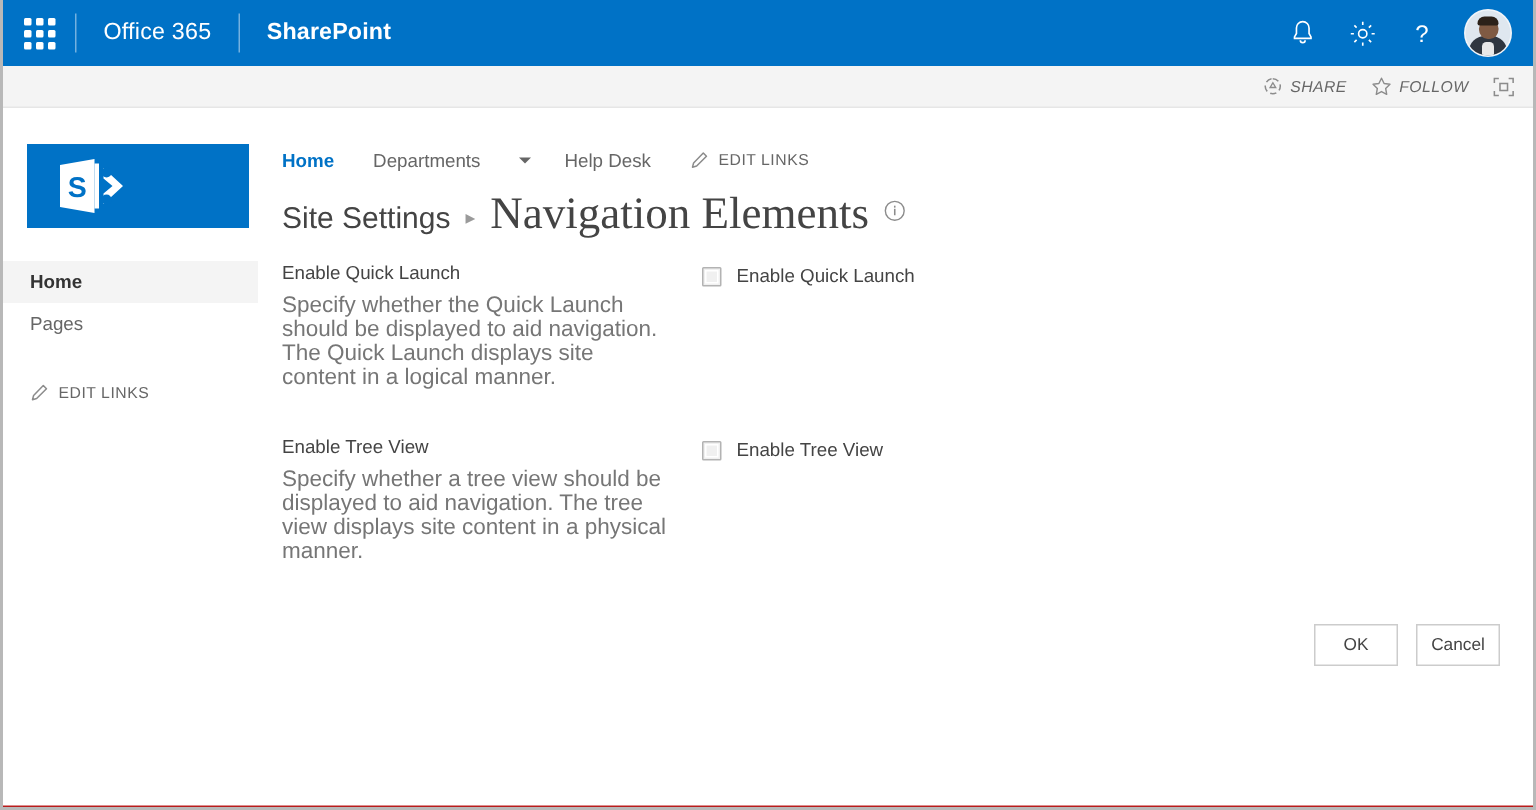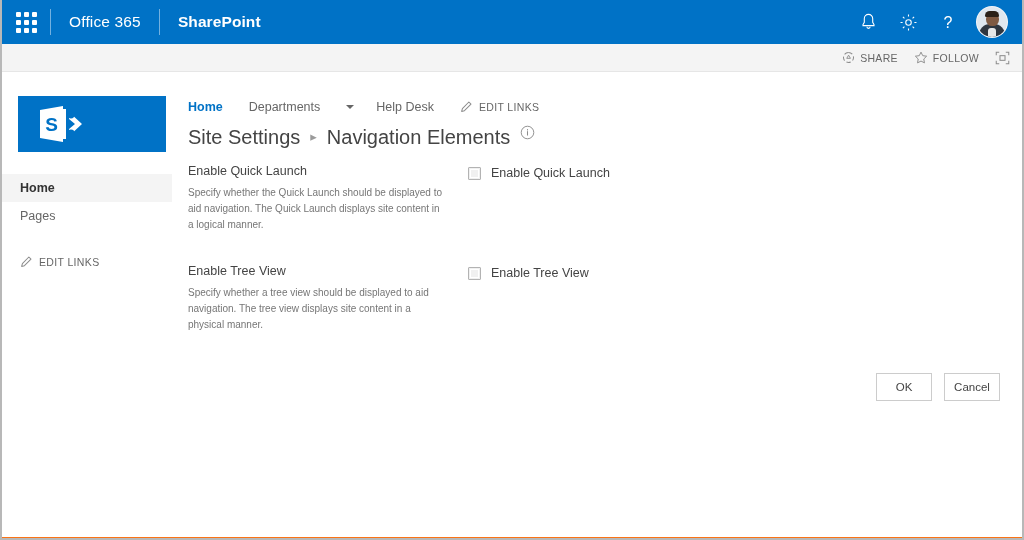--- a/index.html
+++ b/index.html
@@ -14,21 +14,21 @@
   }
   #app {
     position: relative;
     width: 1024px;
     height: 540px;
     overflow: hidden;
     box-sizing: border-box;
     border-left: 2px solid #b8b8b8;
     border-right: 2px solid #b8b8b8;
     border-bottom: 2px solid #b8b8b8;
-    background: #f97316;
+    background: #b91c1c;
   }
 
   
   .suite-bar {
     height: 44px;
     background: #0072c6;
     display: flex;
     align-items: center;
     color: #ffffff;
     position: relative;
@@ -155,20 +155,21 @@
   
   .cmd-bar {
     height: 28px;
     background: #f4f4f4;
     border-bottom: 1px solid #e6e6e6;
     display: flex;
     align-items: center;
     justify-content: flex-end;
     padding-right: 12px;
     box-sizing: border-box;
+    font-style: italic;
   }
   .cmd-item {
     display: flex;
     align-items: center;
     gap: 5px;
     margin-left: 16px;
     color: #666666;
     font-size: 10.5px;
     letter-spacing: 0.3px;
     cursor: pointer;
@@ -304,24 +305,25 @@
     cursor: pointer;
   }
   .title-sep {
     margin: 0 10px;
     color: #9a9a9a;
     font-size: 13px;
     position: relative;
     top: -3px;
   }
   .title-cur {
-    font-size: 20px;
+    font-size: 30px;
     font-weight: normal;
     color: #444444;
     white-space: nowrap;
+    font-family: Liberation Serif, serif;
   }
   .title-info {
     margin-left: 10px;
     position: relative;
     top: -4px;
     cursor: pointer;
     display: inline-flex;
   }
 
   
@@ -342,21 +344,21 @@
   }
   .form-desc h3 {
     margin: 0 0 6px 0;
     font-size: 12.5px;
     font-weight: normal;
     color: #444444;
     line-height: 16px;
   }
   .form-desc p {
     margin: 0;
-    font-size: 10px;
+    font-size: 15px;
     color: #767676;
     line-height: 16px;
   }
   .form-ctrl {
     flex: 1 1 auto;
     padding-top: 2px;
     display: flex;
     align-items: flex-start;
     gap: 10px;
   }

